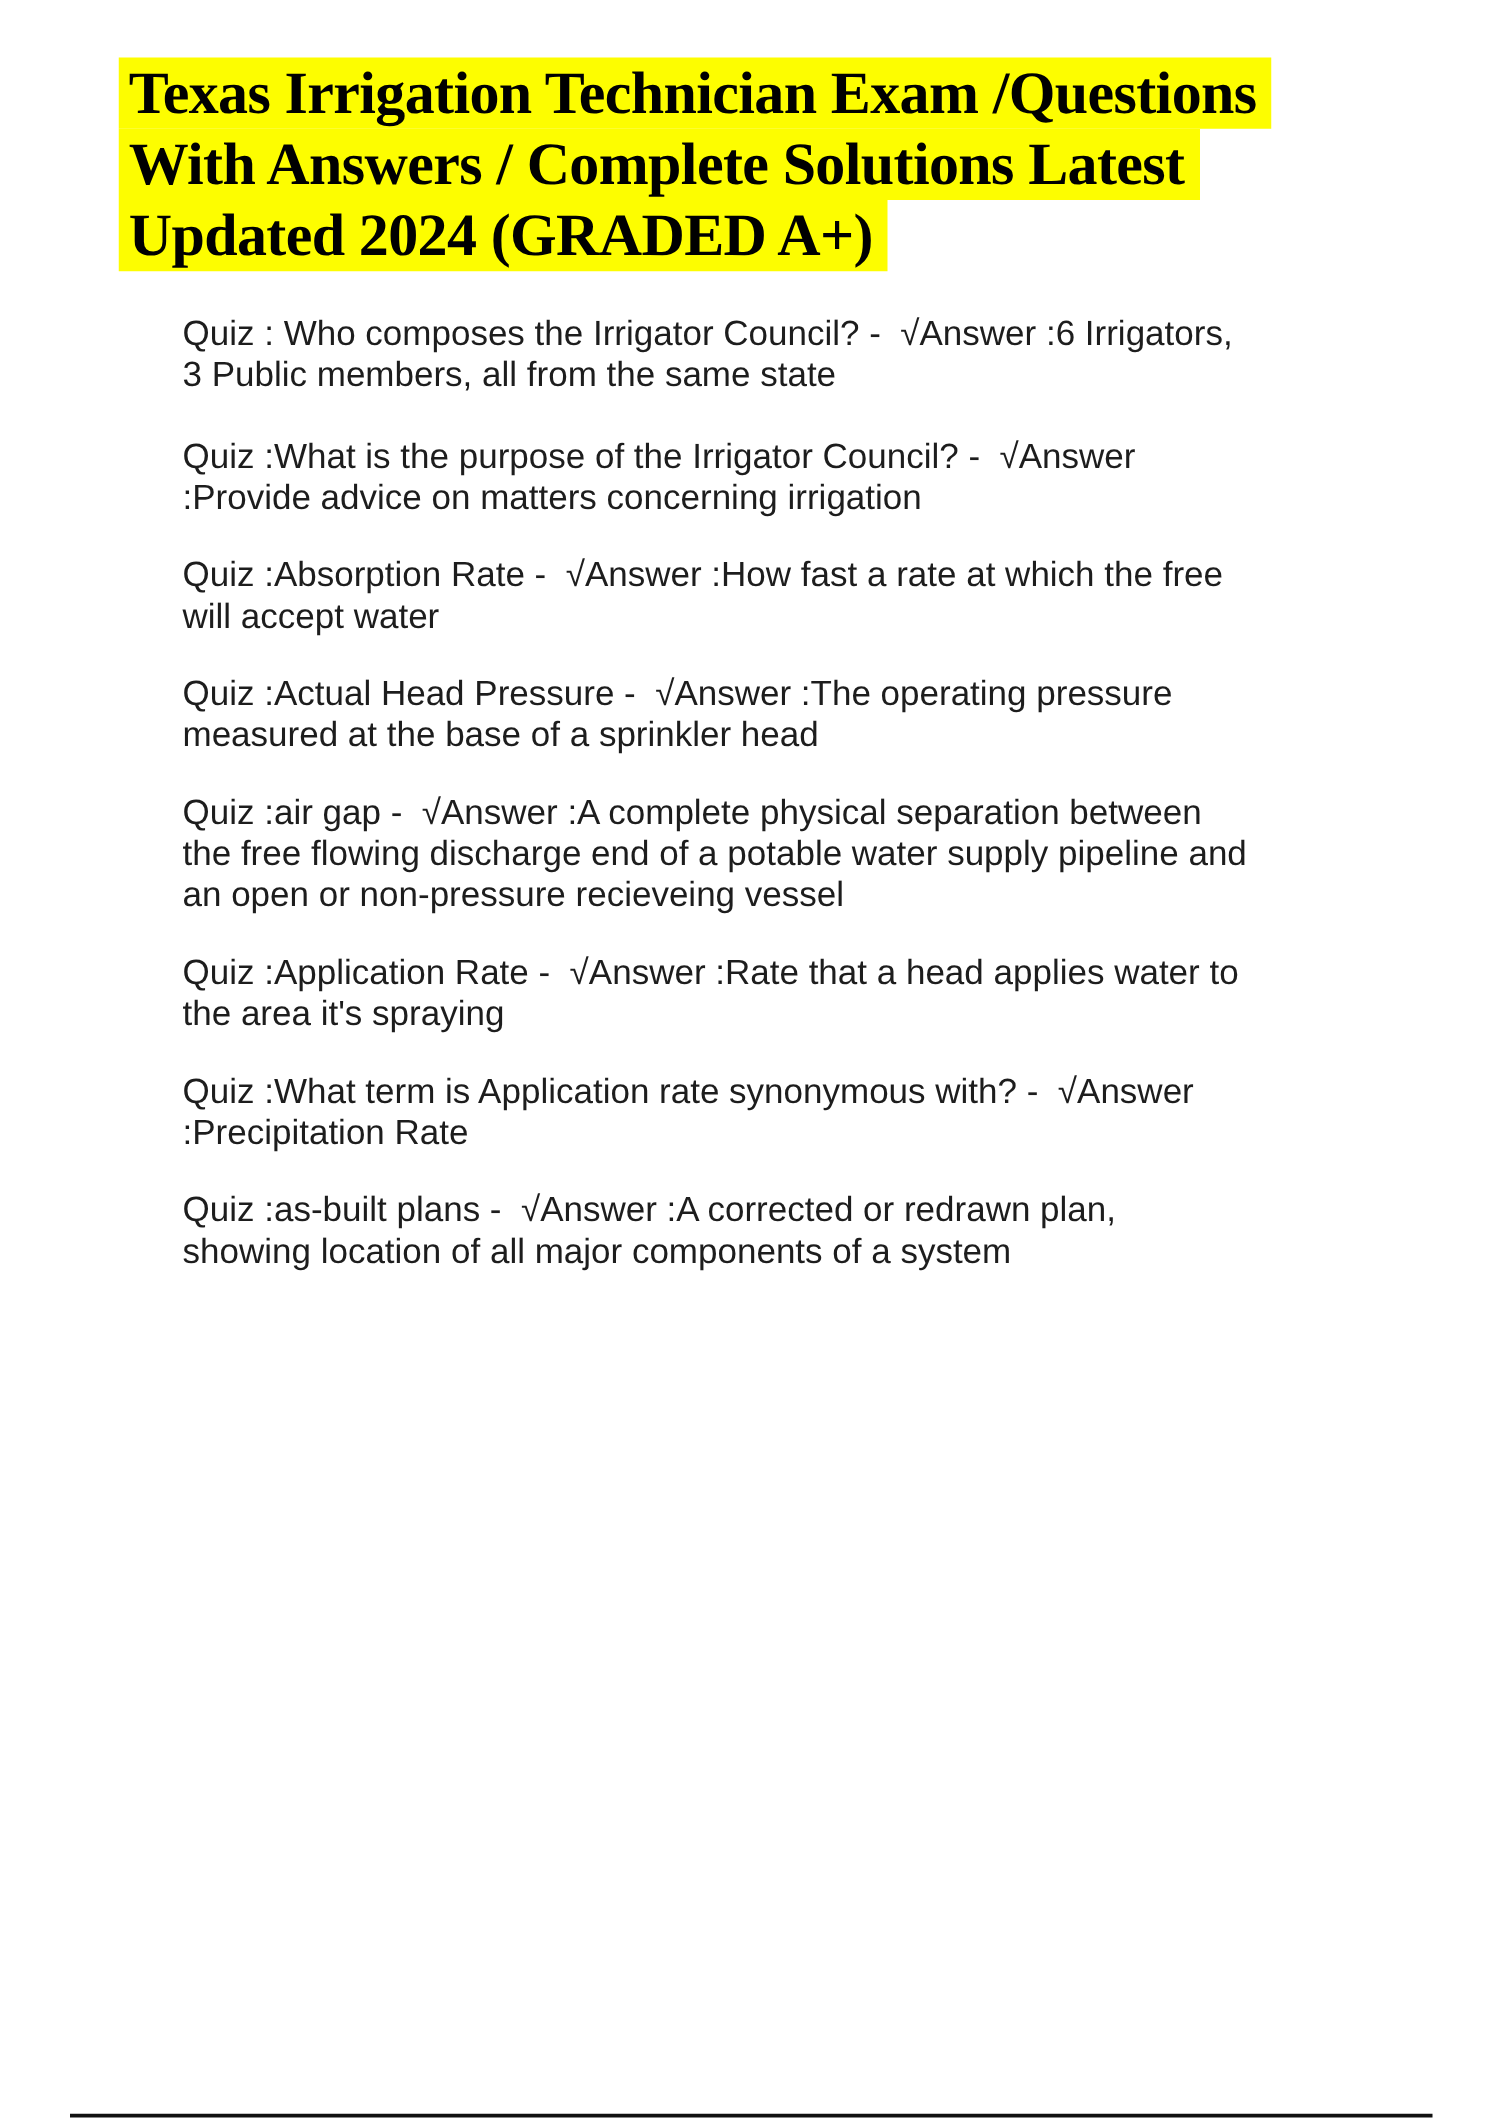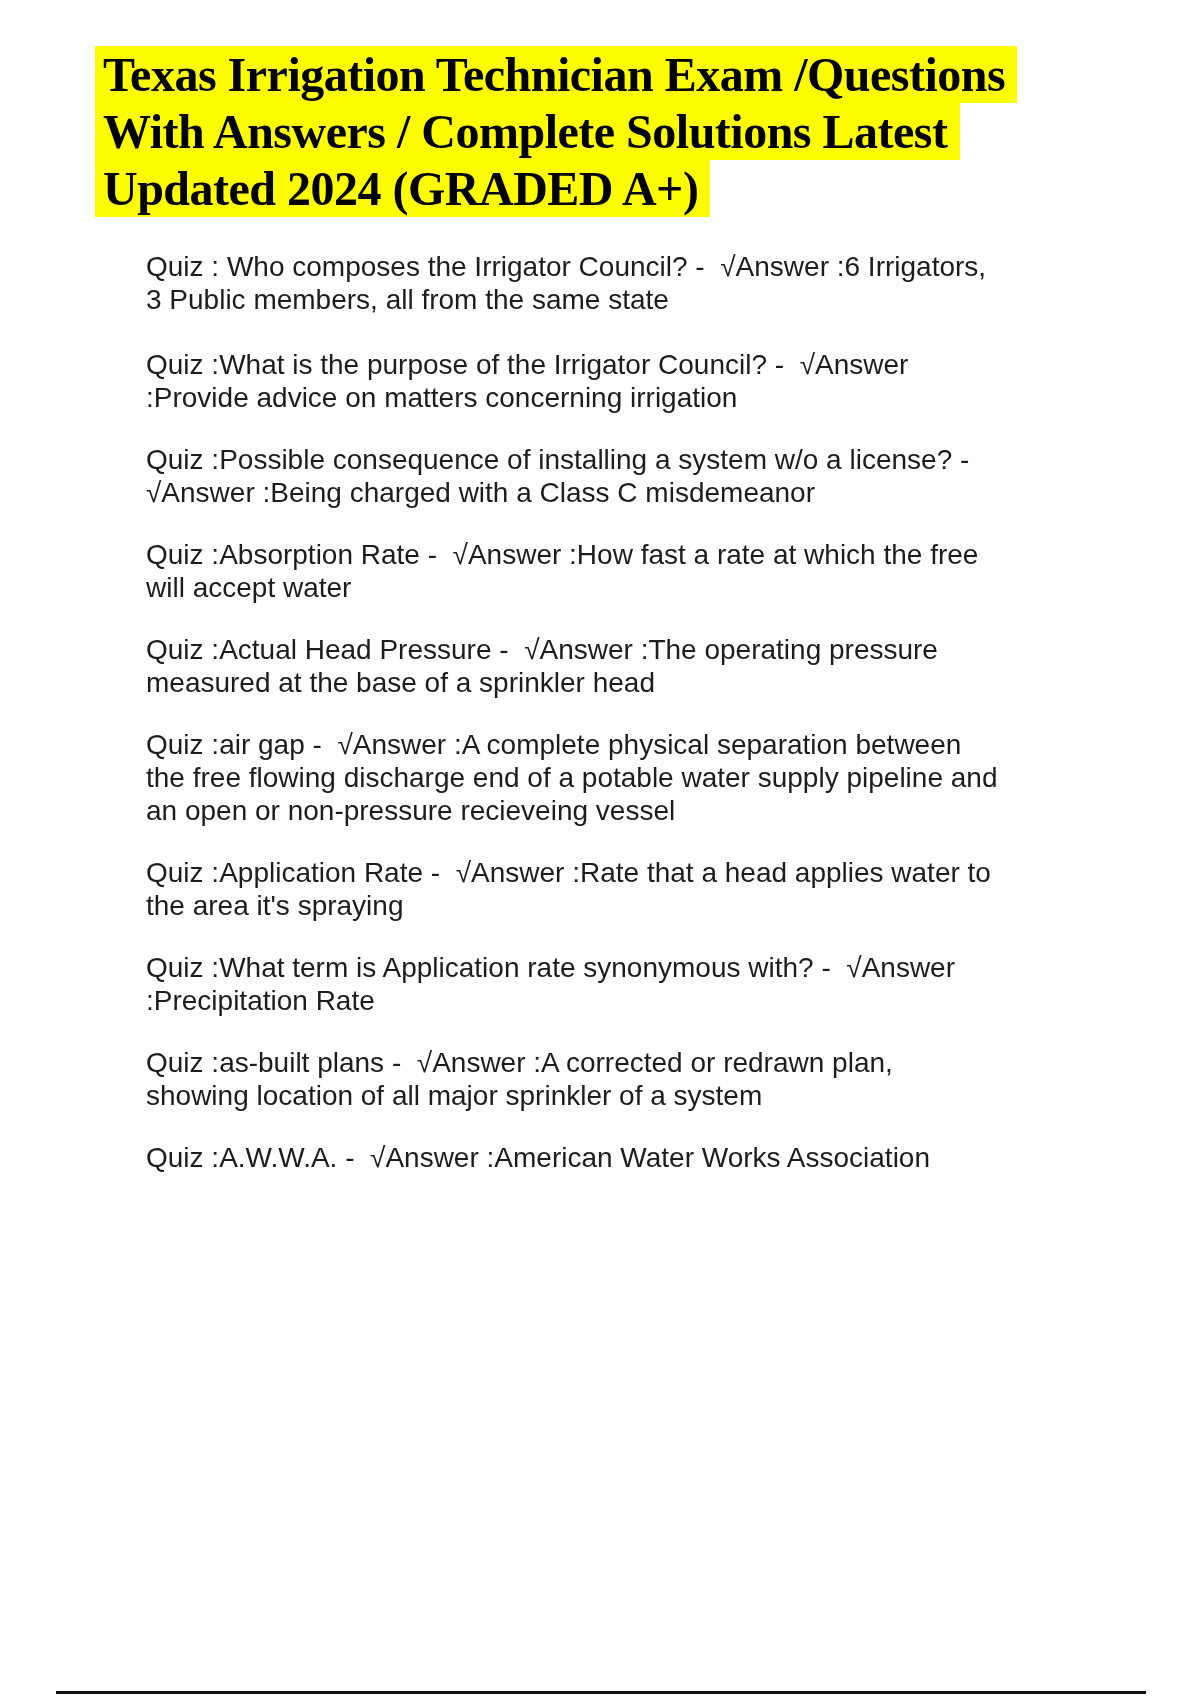--- a/index.html
+++ b/index.html
@@ -74,25 +74,23 @@
       <span class="hl" style="background: rgb(253, 253, 0);">With Answers / Complete Solutions Latest</span>
     </div>
     <div class="title-line">
       <span class="hl" style="background: rgb(253, 253, 0);">Updated 2024 (GRADED A+)</span>
     </div>
   </header>
 
   <main class="body" style="color: rgb(29, 29, 29);">
     <p class="qa">Quiz : Who composes the Irrigator Council? -  √Answer :6 Irrigators, 3 Public members, all from the same state</p>
     <p class="qa gap-top">Quiz :What is the purpose of the Irrigator Council? -  √Answer :Provide advice on matters concerning irrigation</p>
-    <p class="qa">Quiz :Possible consequence of installing a system w/o a license? -  √Answer :Being charged with a Class C misdemeanor</p>
     <p class="qa">Quiz :Absorption Rate -  √Answer :How fast a rate at which the free will accept water</p>
     <p class="qa">Quiz :Actual Head Pressure -  √Answer :The operating pressure measured at the base of a sprinkler head</p>
     <p class="qa">Quiz :air gap -  √Answer :A complete physical separation between the free flowing discharge end of a potable water supply pipeline and an open or non-pressure recieveing vessel</p>
     <p class="qa">Quiz :Application Rate -  √Answer :Rate that a head applies water to the area it's spraying</p>
     <p class="qa">Quiz :What term is Application rate synonymous with? -  √Answer :Precipitation Rate</p>
-    <p class="qa">Quiz :as-built plans -  √Answer :A corrected or redrawn plan, showing location of all major sprinkler of a system</p>
-    <p class="qa">Quiz :A.W.W.A. -  √Answer :American Water Works Association</p>
+    <p class="qa">Quiz :as-built plans -  √Answer :A corrected or redrawn plan, showing location of all major components of a system</p>
   </main>
 
   <div class="divider" style="background: rgb(17, 17, 17);"></div>
 
 </div>
 
 </body></html>

